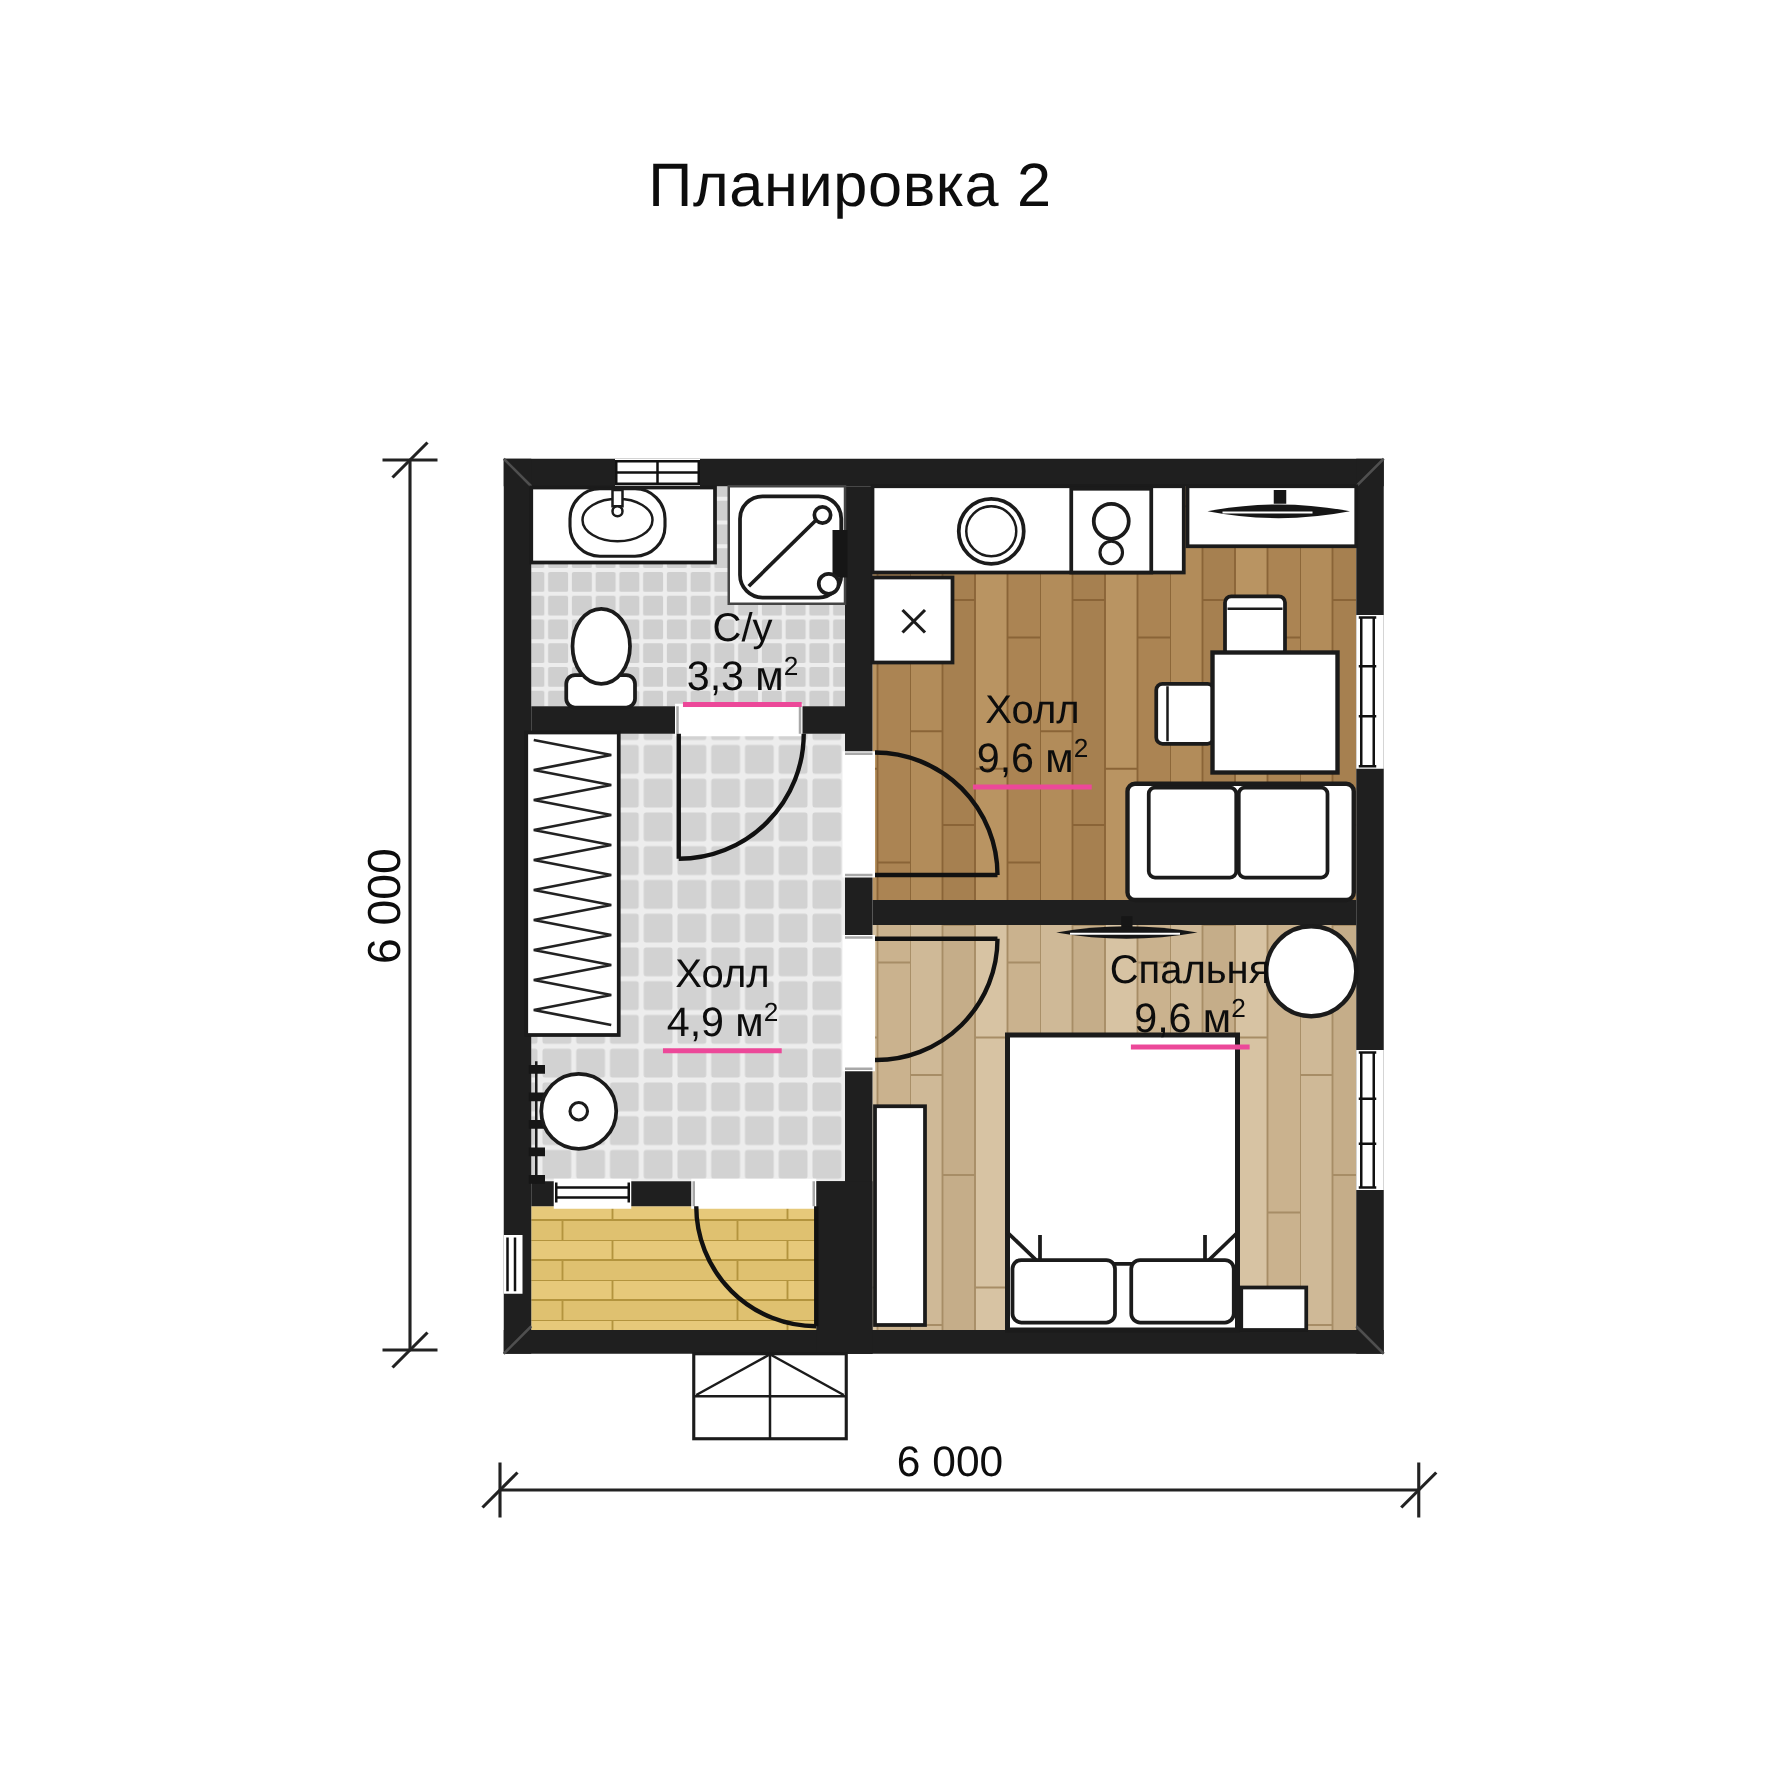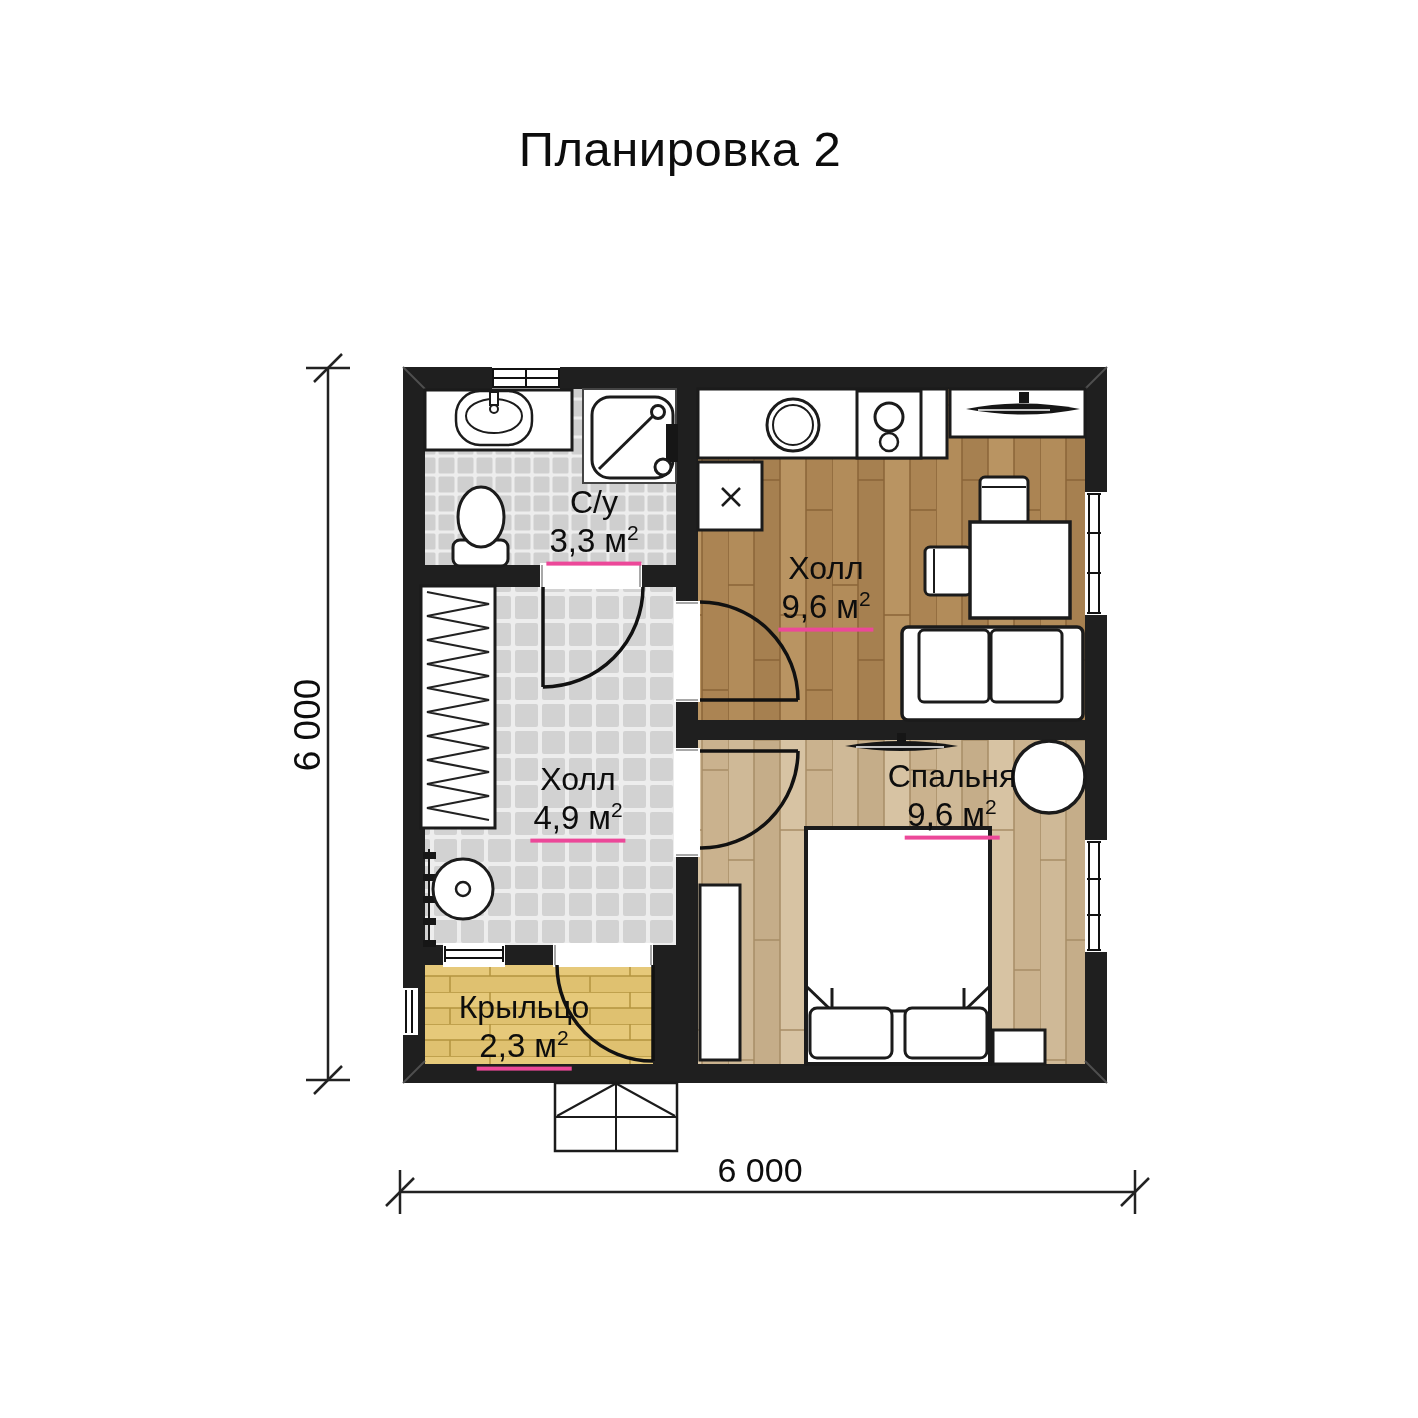--- a/index.html
+++ b/index.html
@@ -332,21 +332,17 @@
   <div class="room-label" style="left:578px;top:802px;">
     <div class="room-name">Холл</div>
     <div class="room-area-line"><span>4,9</span><span class="unit">м</span><sup>2</sup></div>
   </div>
 
   <div class="room-label" style="left:952px;top:799px;">
     <div class="room-name">Спальня</div>
     <div class="room-area-line"><span>9,6</span><span class="unit">м</span><sup>2</sup></div>
   </div>
 
-  <div class="room-label" style="left:524px;top:1030px;">
-    <div class="room-name">Крыльцо</div>
-    <div class="room-area-line"><span>2,3</span><span class="unit">м</span><sup>2</sup></div>
-  </div>
 
   <div class="dim-label vertical" style="left:308px;top:725px;">6 000</div>
   <div class="dim-label horizontal" style="left:760px;top:1170px;">6 000</div>
 
 </div>
 
 </body></html>

